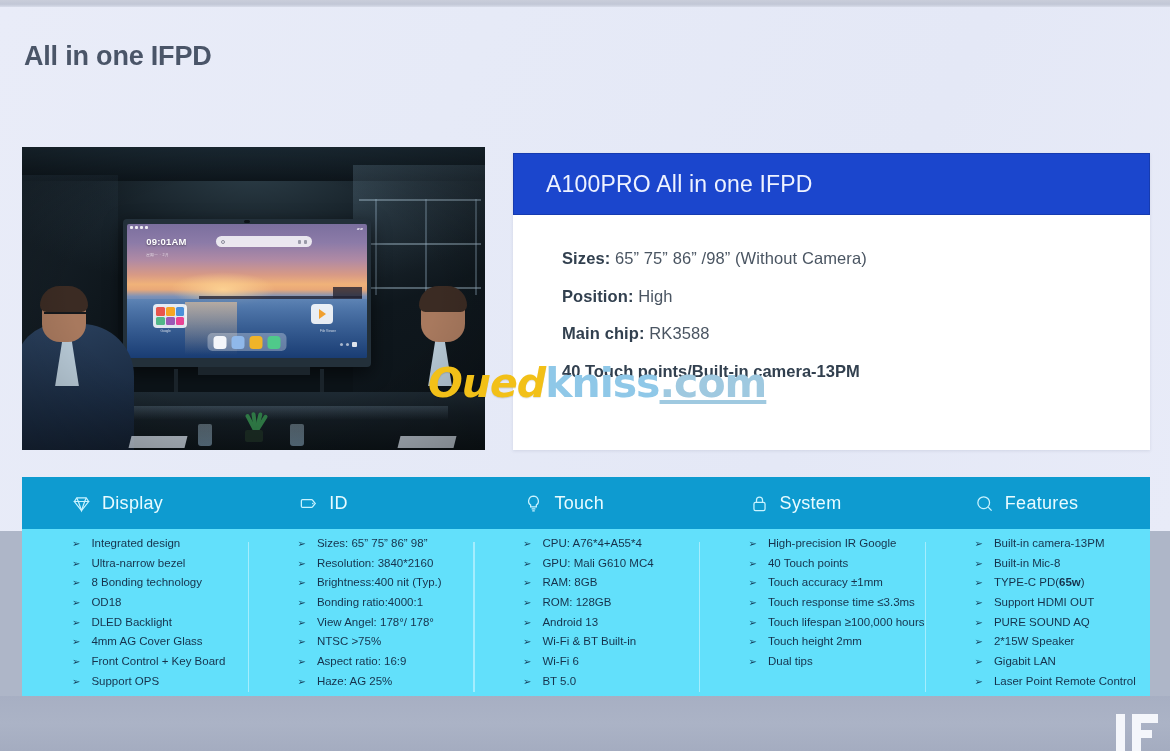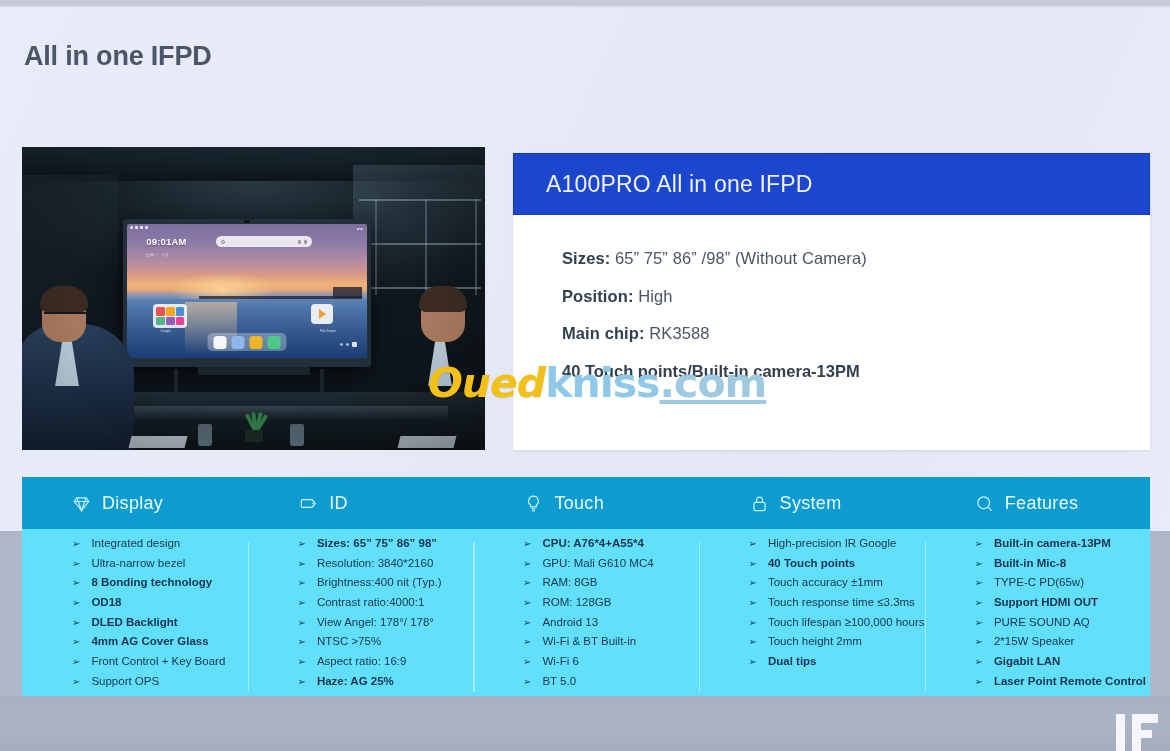--- a/index.html
+++ b/index.html
@@ -285,23 +285,23 @@
   }
   .item {
     display: flex; align-items: flex-start; gap: 11px;
     font-size: 11.5px; color: #16324c; line-height: 1;
     margin-bottom: 8.2px;
   }
   .item .mk {
     font-size: 10px; color: #123a57; line-height: 1.1; flex: none;
     font-family: "DejaVu Sans", sans-serif;
   }
-  .item.bold .tx { font-weight: bold; }
+  .item.bold .tx { font-weight: normal; }
   .item .tx { white-space: nowrap; }
-  .item .tx b { font-weight: normal; }
+  .item .tx b { font-weight: bold; }
 
   
   .bottom-bar {
     position: absolute; left: 0; top: 696px; width: 1170px; height: 55px;
     background: linear-gradient(180deg,#a7afc3 0%, #abb3c6 50%, #a4acc0 100%);
   }
   .brand-logo {
     position: absolute; right: 10px; top: 706px;
     width: 58px; height: 45px; overflow: hidden;
   }
@@ -544,21 +544,21 @@
           <div class="item">
             <span class="mk">➢</span>
             <span class="tx">Resolution: 3840*2160</span>
           </div>
           <div class="item">
             <span class="mk">➢</span>
             <span class="tx">Brightness:400 nit (Typ.)</span>
           </div>
           <div class="item">
             <span class="mk">➢</span>
-            <span class="tx">Contrast ratio:4000:1</span>
+            <span class="tx">Bonding ratio:4000:1</span>
           </div>
           <div class="item">
             <span class="mk">➢</span>
             <span class="tx">View Angel: 178°/ 178°</span>
           </div>
           <div class="item">
             <span class="mk">➢</span>
             <span class="tx">NTSC &gt;75%</span>
           </div>
           <div class="item">

